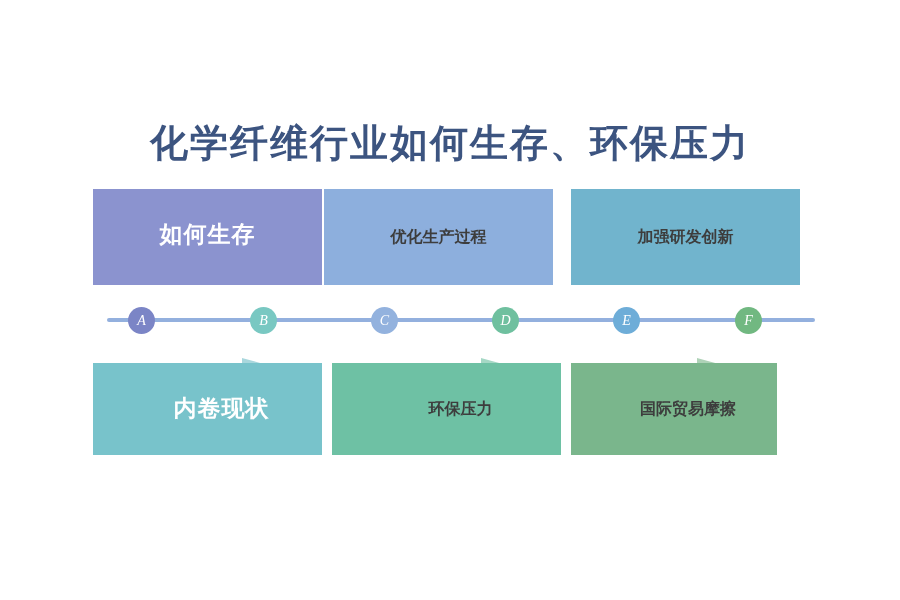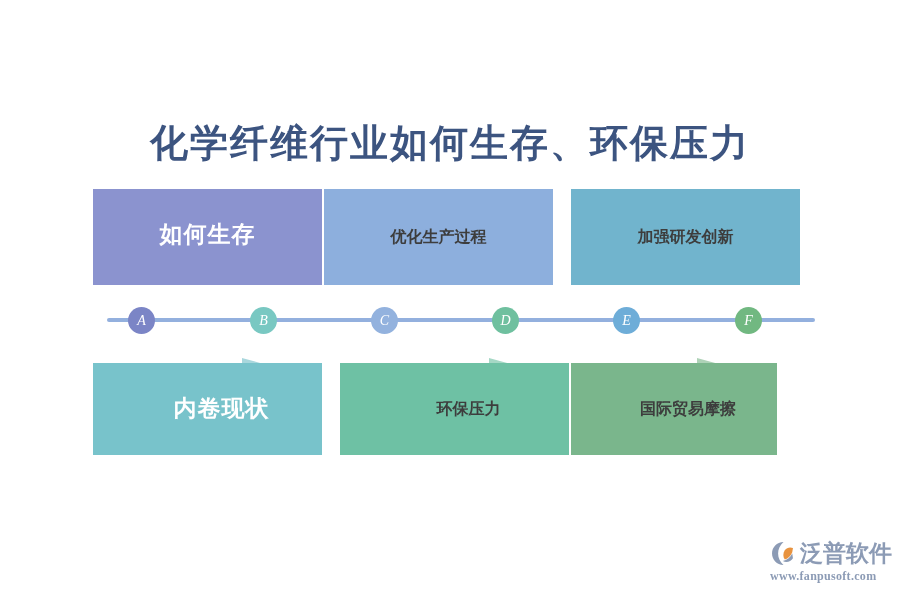--- a/index.html
+++ b/index.html
@@ -220,37 +220,24 @@
   </div>
   <div class="node" id="node-5" style="left: 735px; background: rgb(113, 184, 129);">
     <span>F</span>
   </div>
 
   <div class="card card-bottom accent" id="bottom-card-0" style="left: 93px; width: 229px; background: rgb(120, 195, 203);">
     <span class="card-label">内卷现状</span>
     <span class="tail-up"><span class="tri" id="tail-b0" style="border-bottom-color: rgb(169, 215, 221);"></span></span>
   </div>
 
-  <div class="card card-bottom" id="bottom-card-1" style="left: 332px; width: 229px; background: rgb(110, 193, 164); margin-left: 8px;">
+  <div class="card card-bottom" id="bottom-card-1" style="left: 332px; width: 229px; background: rgb(110, 193, 164);">
     <span class="card-label">环保压力</span>
     <span class="tail-up"><span class="tri" id="tail-b1" style="border-bottom-color: rgb(165, 216, 197);"></span></span>
   </div>
 
   <div class="card card-bottom" id="bottom-card-2" style="left: 571px; width: 206px; background: rgb(122, 182, 140);">
     <span class="card-label">国际贸易摩擦</span>
     <span class="tail-up"><span class="tri" id="tail-b2" style="border-bottom-color: rgb(174, 210, 183);"></span></span>
   </div>
 
-  <div class="logo">
-    <div class="logo-row">
-      <span class="logo-mark">
-        <svg viewBox="0 0 40 40" width="27" height="27" aria-hidden="true">
-          <path d="M20 3 C10 3 3 11 3 20 C3 29 10 37 20 37 C15 32 12 27 12 20 C12 13 15 8 20 3 Z" fill="#8c9bb5"></path>
-          <path d="M34 12 C30 10 25 11 22 15 C19 19 19 25 22 29 C27 27 31 23 33 18 Z" fill="#e8933f"></path>
-          <path d="M33 20 C30 26 25 30 19 31 C24 34 31 32 34 27 Z" fill="#8c9bb5"></path>
-        </svg>
-      </span>
-      <span class="logo-word">泛普软件</span>
-    </div>
-    <div class="logo-url">www.fanpusoft.com</div>
-  </div>
 
 </div>
 
 </body></html>

